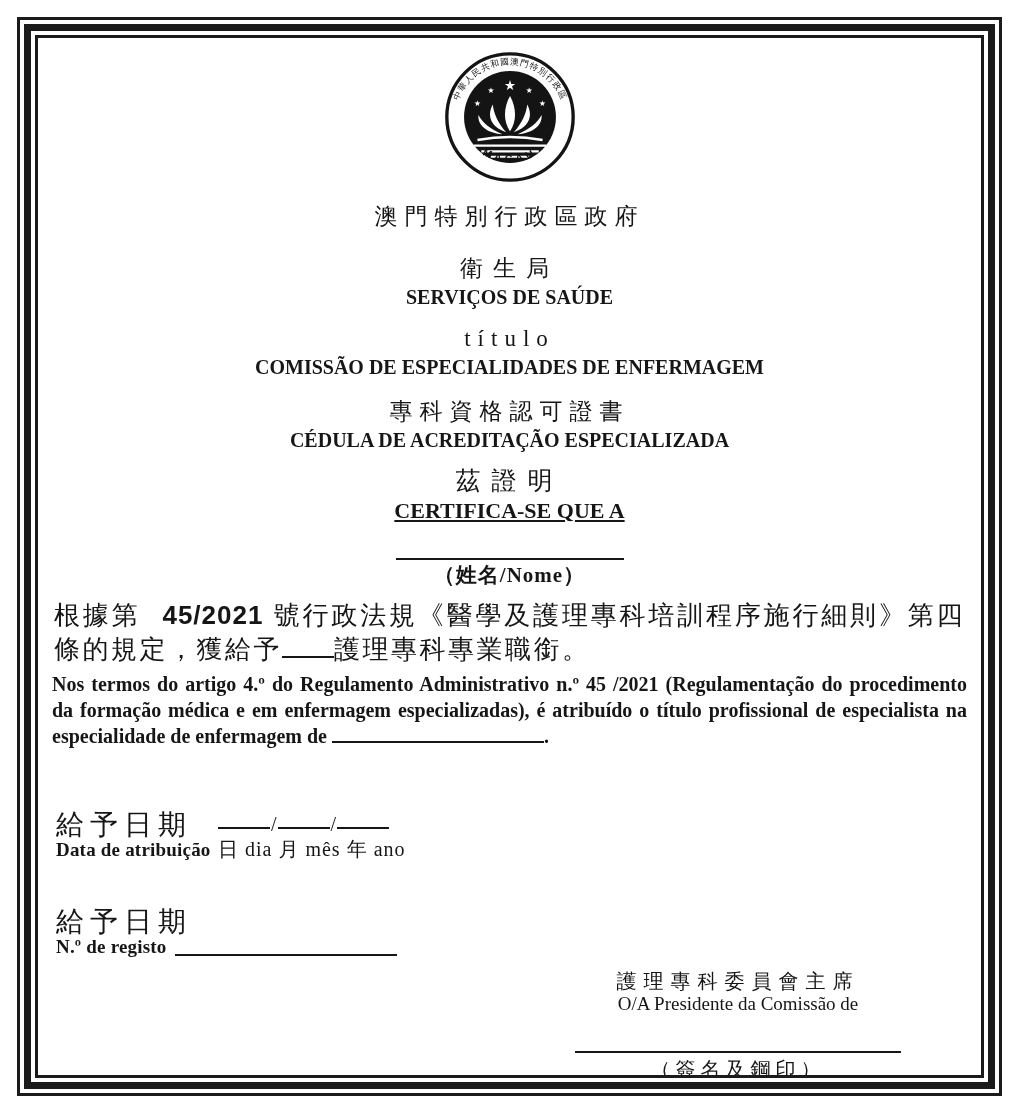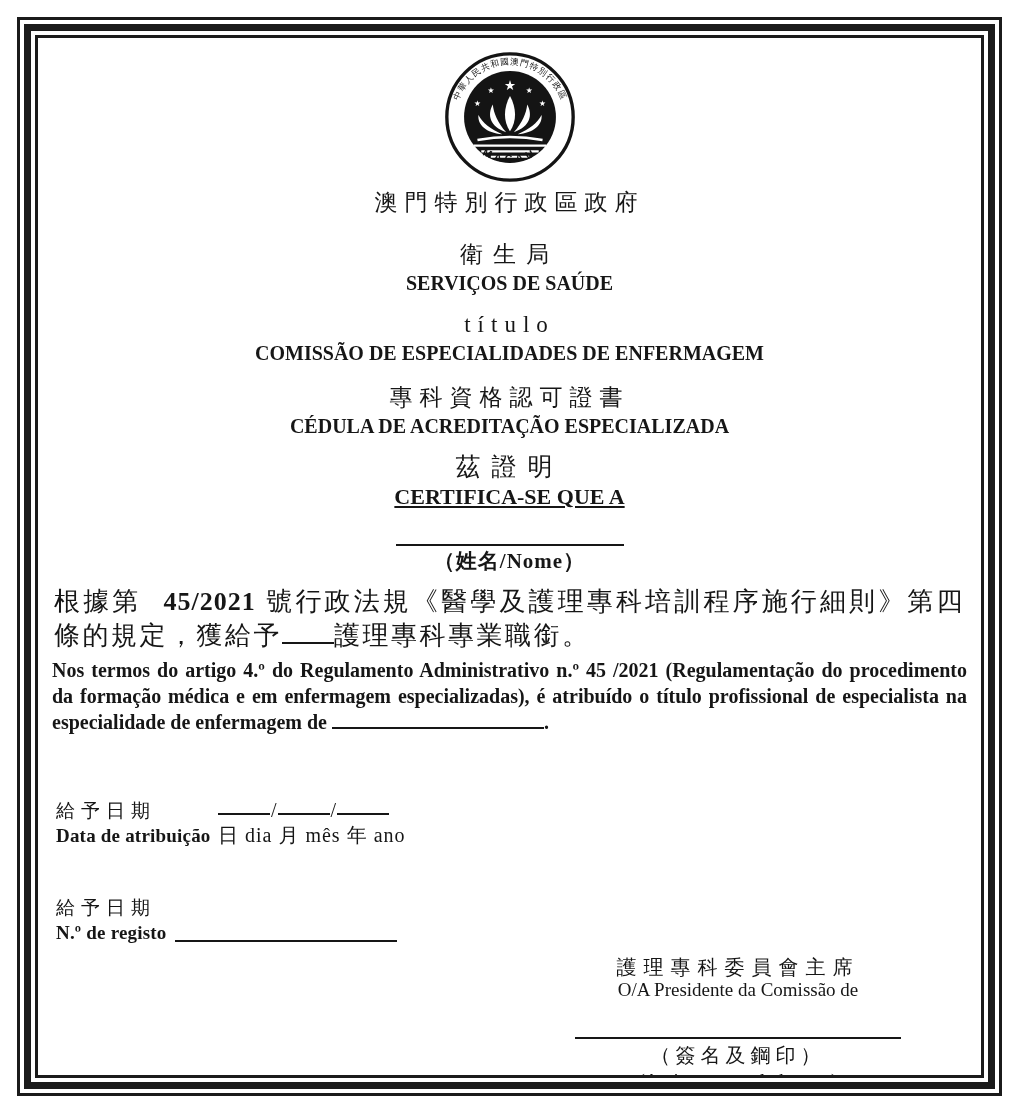--- a/index.html
+++ b/index.html
@@ -12,46 +12,46 @@
   .frame-outer { position:absolute; left:17px; top:17px; right:19px; bottom:11px;
     border:3px solid #1b1b1b; padding:4px; }
   .frame-mid { width:100%; height:100%; border:7px solid #1b1b1b; padding:4px; }
   .frame-inner { width:100%; height:100%; border:3px solid #1b1b1b; padding:0 12px; overflow:hidden; }
 
   .center { text-align:center; }
   .emblem-wrap { margin-top:12px; text-align:center; }
 
   .h-zh { font-size:23px; letter-spacing:7px; line-height:30px; }
   .h-pt { font-size:20px; font-weight:bold; line-height:27px; }
-  .gov-zh { }
+  .gov-zh { margin-top:14px; }
   .gov-pt { font-size:21px; }
   .dept-zh { margin-top:22px; letter-spacing:10px; }
   .comm-zh { margin-top:13px; }
   .doc-zh  { margin-top:16px; }
   .cert-zh { margin-top:11px; font-size:25px; letter-spacing:11px; line-height:32px; }
   .cert-pt { font-size:22px; line-height:28px;text-decoration:underline; }
 
   .name-line { width:228px; margin:33px auto 0 auto; border-bottom:2px solid #161616; height:2px; }
   .name-caption { font-size:21px; font-weight:bold; line-height:30px; letter-spacing:1px; }
 
   .para-zh { margin-top:9px; font-size:26px; line-height:33px; letter-spacing:2.5px;
     text-align:justify; padding:0 4px; }
-  .para-zh .num { font-family:Liberation Serif, serif; letter-spacing:1px;
+  .para-zh .num { font-family:Liberation Sans, sans-serif; letter-spacing:1px;
     margin:16px 10px 0 22px; font-weight:bold; }
   .para-pt { margin-top:5px; font-size:20px; font-weight:bold; line-height:26px;
     text-align:justify; padding:0 2px; }
 
   .blank { display:inline-block; border-bottom:2px solid #161616; height:1.0em;
     vertical-align:baseline; }
   .blank-zh { width:52px; }
   .blank-pt { width:212px; }
 
   .fields { margin-top:16px; padding-left:6px; }
   .field-row { display:flex; align-items:flex-end; line-height:25px; }
-  .f-label-zh { font-size:19px; letter-spacing:6px; width:162px;margin-top:47px; }
+  .f-label-zh { font-size:28px; letter-spacing:6px; width:162px;margin-top:47px; }
   .f-label-pt { font-size:19px; font-weight:bold; width:162px; letter-spacing:0.2px; }
   .date-blanks { font-size:20px; }
   .date-blank { width:52px; margin-bottom:2px; }
   .slash { padding:0 1px; }
   .date-units { font-size:20px; letter-spacing:1px; }
   .reg-blank { width:222px; margin-left:8px; margin-bottom:3px; }
 
   .sig-block { width:370px; margin:10px 46px 0 auto; text-align:center; }
   .sig-zh { font-size:20px; letter-spacing:7px; line-height:24px; }
   .sig-pt { font-size:19px; line-height:22px; }

